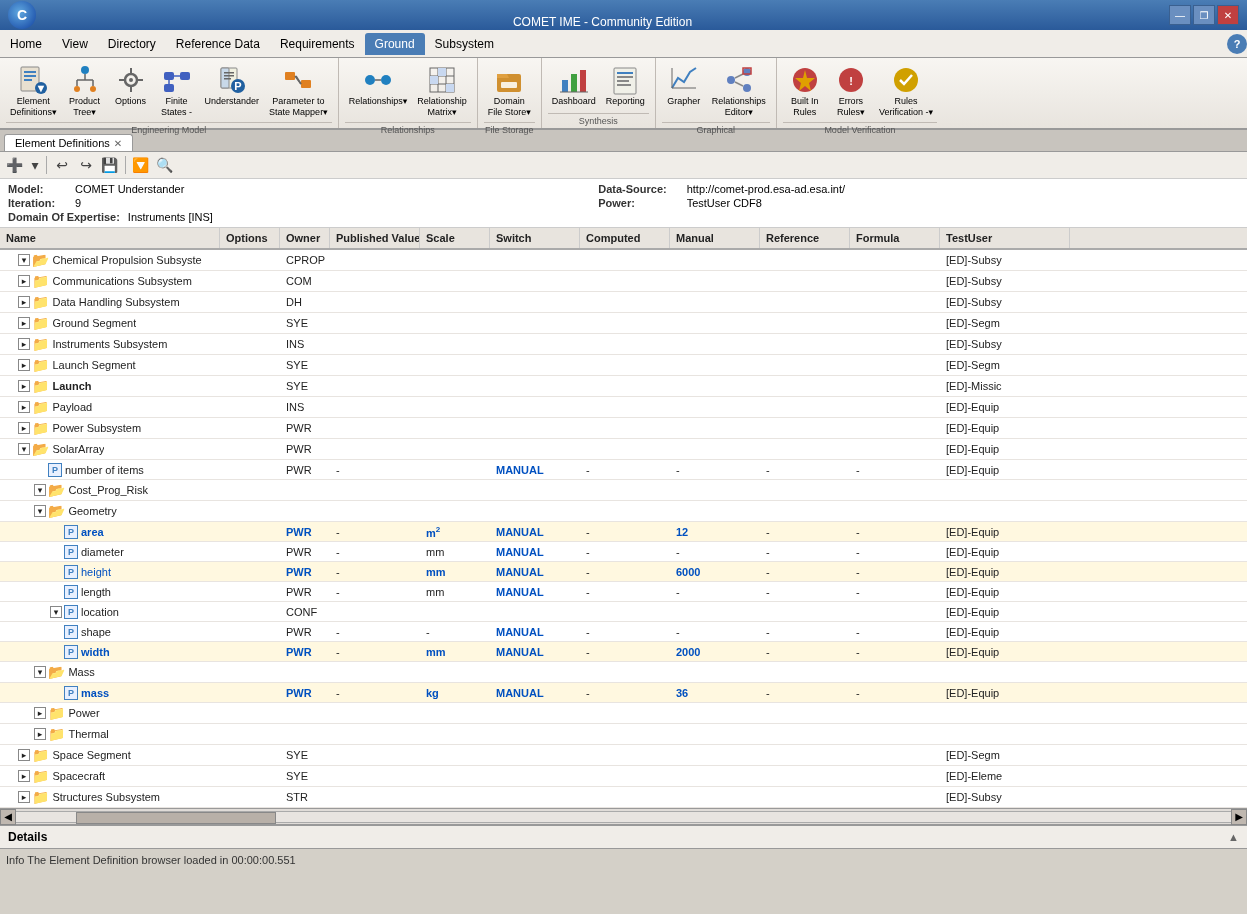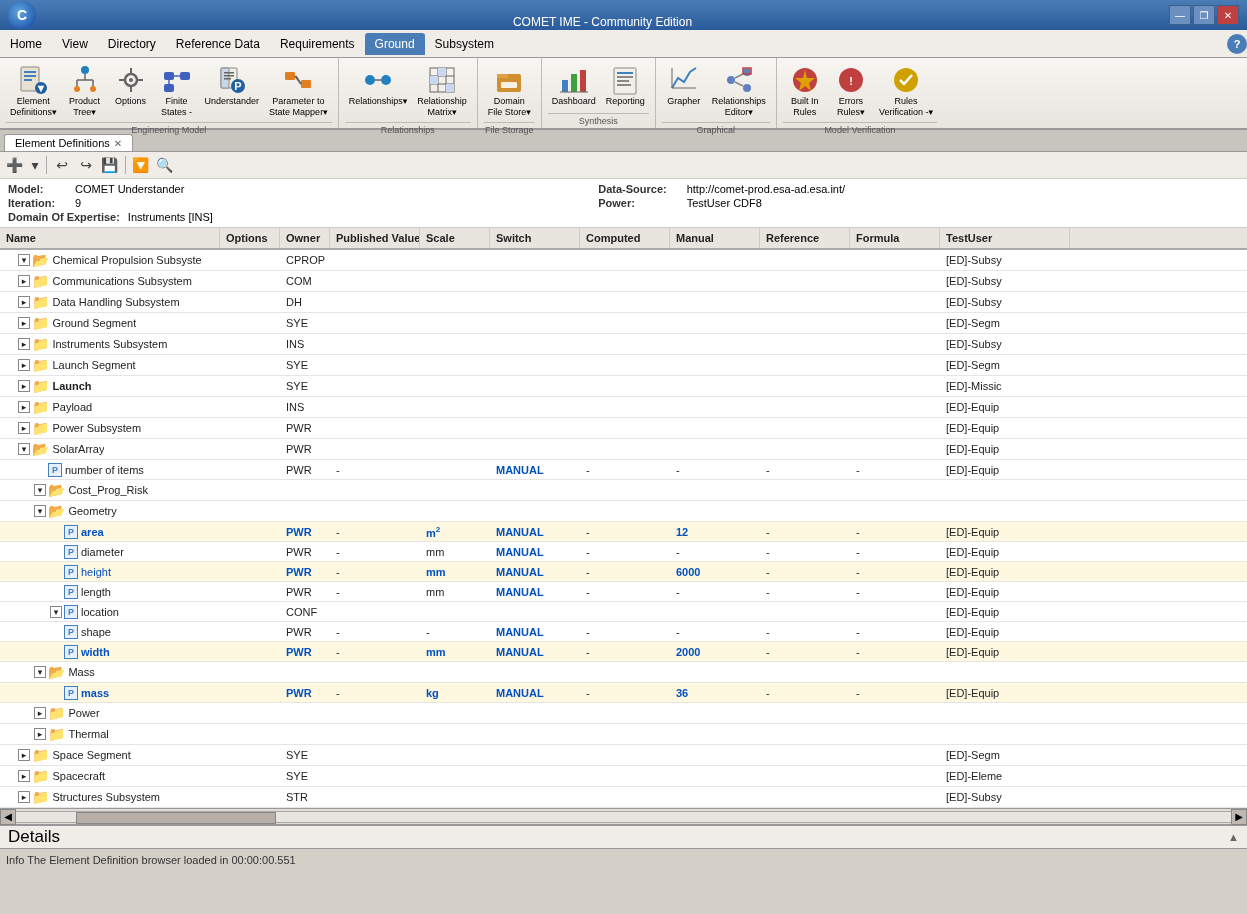--- a/index.html
+++ b/index.html
@@ -85,21 +85,21 @@
     .w-manual { width: 90px; min-width: 90px; }
     .w-reference { width: 90px; min-width: 90px; }
     .w-formula { width: 90px; min-width: 90px; }
     .w-category { width: 130px; min-width: 130px; }
 
     
     .scrollbar-area { height: 16px; background: #e0dcd8; border-top: 1px solid #999; display: flex; align-items: center; }
 
     
     .details-bar { background: #f0ede8; border-top: 2px solid #999; height: 24px; display: flex; align-items: center; padding: 0 8px; cursor: pointer; }
-    .details-label { font-weight: normal; font-size: 17px; }
+    .details-label { font-weight: bold; font-size: 12px; }
     .status-bar { background: #d4d0c8; border-top: 1px solid #999; height: 22px; display: flex; align-items: center; padding: 0 6px; font-size: 11px; color: #333; }
 
     
     sup { font-size: 8px; }
   </style>
 </head>
 <body>
 
 <div class="title-bar">
   <div style="display:flex;align-items:center;gap:6px;">

